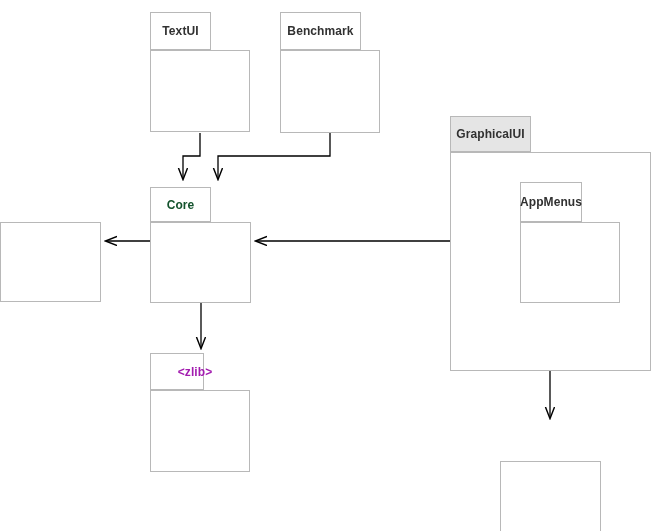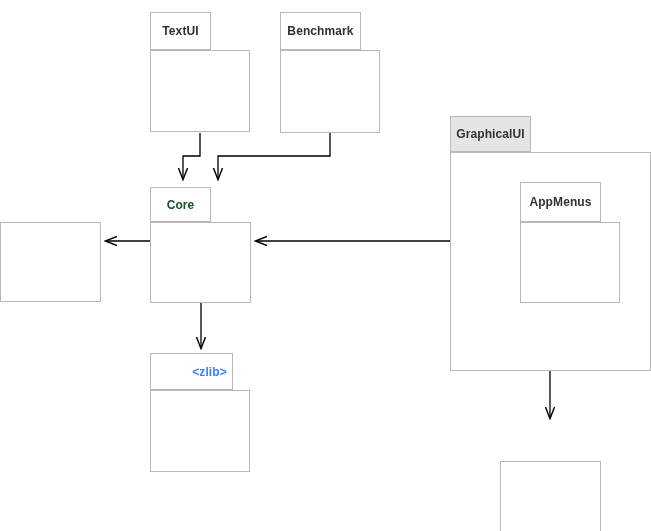--- a/index.html
+++ b/index.html
@@ -96,39 +96,39 @@
   </div>
 
   <div class="pkg" style="left: 450px; top: 104px; width: 201px; height: 255px;">
     <div class="pkg-tab" style="left: 0px; top: 0px; width: 81px; height: 36px; border-color: rgb(184, 184, 184); color: rgb(49, 49, 49); background: #e5e5e5;">
       <span>GraphicalUI</span>
     </div>
     <div class="pkg-body" style="left: 0px; top: 36px; width: 201px; height: 219px; border-color: rgb(184, 184, 184); background: rgb(255, 255, 255);"></div>
   </div>
 
   <div class="pkg pkg-nested" style="left: 520px; top: 170px; width: 100px; height: 121px;">
-    <div class="pkg-tab" style="left: 0px; top: 0px; width: 81px; height: 40px; border-color: rgb(184, 184, 184); color: rgb(49, 49, 49); background: rgb(255, 255, 255);">
+    <div class="pkg-tab" style="left: 0px; top: 0px; width: 62px; height: 40px; border-color: rgb(184, 184, 184); color: rgb(49, 49, 49); background: rgb(255, 255, 255);">
       <span>AppMenus</span>
     </div>
     <div class="pkg-body" style="left: 0px; top: 40px; width: 100px; height: 81px; border-color: rgb(184, 184, 184); background: rgb(255, 255, 255);"></div>
   </div>
 
   <div class="pkg" style="left: 0px; top: 175px; width: 101px; height: 115px;">
     <div class="pkg-body" style="left: 0px; top: 35px; width: 101px; height: 80px; border-color: rgb(184, 184, 184); background: rgb(255, 255, 255);"></div>
   </div>
 
   <div class="pkg" style="left: 150px; top: 175px; width: 101px; height: 116px;">
     <div class="pkg-tab" style="left: 0px; top: 0px; width: 61px; height: 35px; border-color: rgb(184, 184, 184); color: #14532d; background: rgb(255, 255, 255);">
       <span>Core</span>
     </div>
     <div class="pkg-body" style="left: 0px; top: 35px; width: 101px; height: 81px; border-color: rgb(184, 184, 184); background: rgb(255, 255, 255);"></div>
   </div>
 
   <div class="pkg" style="left: 150px; top: 341px; width: 100px; height: 119px;">
-    <div class="pkg-tab" style="left: 0px; top: 0px; width: 83px; height: 37px; border-color: rgb(184, 184, 184); color: #3b82f6; background: rgb(255, 255, 255); padding-left: 36px;">
+    <div class="pkg-tab" style="left: 0px; top: 0px; width: 54px; height: 37px; border-color: rgb(184, 184, 184); color: #a21caf; background: rgb(255, 255, 255); padding-left: 36px;">
       <span>&lt;zlib&gt;</span>
     </div>
     <div class="pkg-body" style="left: 0px; top: 37px; width: 100px; height: 82px; border-color: rgb(184, 184, 184); background: rgb(255, 255, 255);"></div>
   </div>
 
   <div class="pkg" style="left: 500px; top: 411px; width: 101px; height: 120px;">
     <div class="pkg-body" style="left: 0px; top: 38px; width: 101px; height: 82px; border-color: rgb(184, 184, 184); background: rgb(255, 255, 255);"></div>
   </div>
 
 </div>

